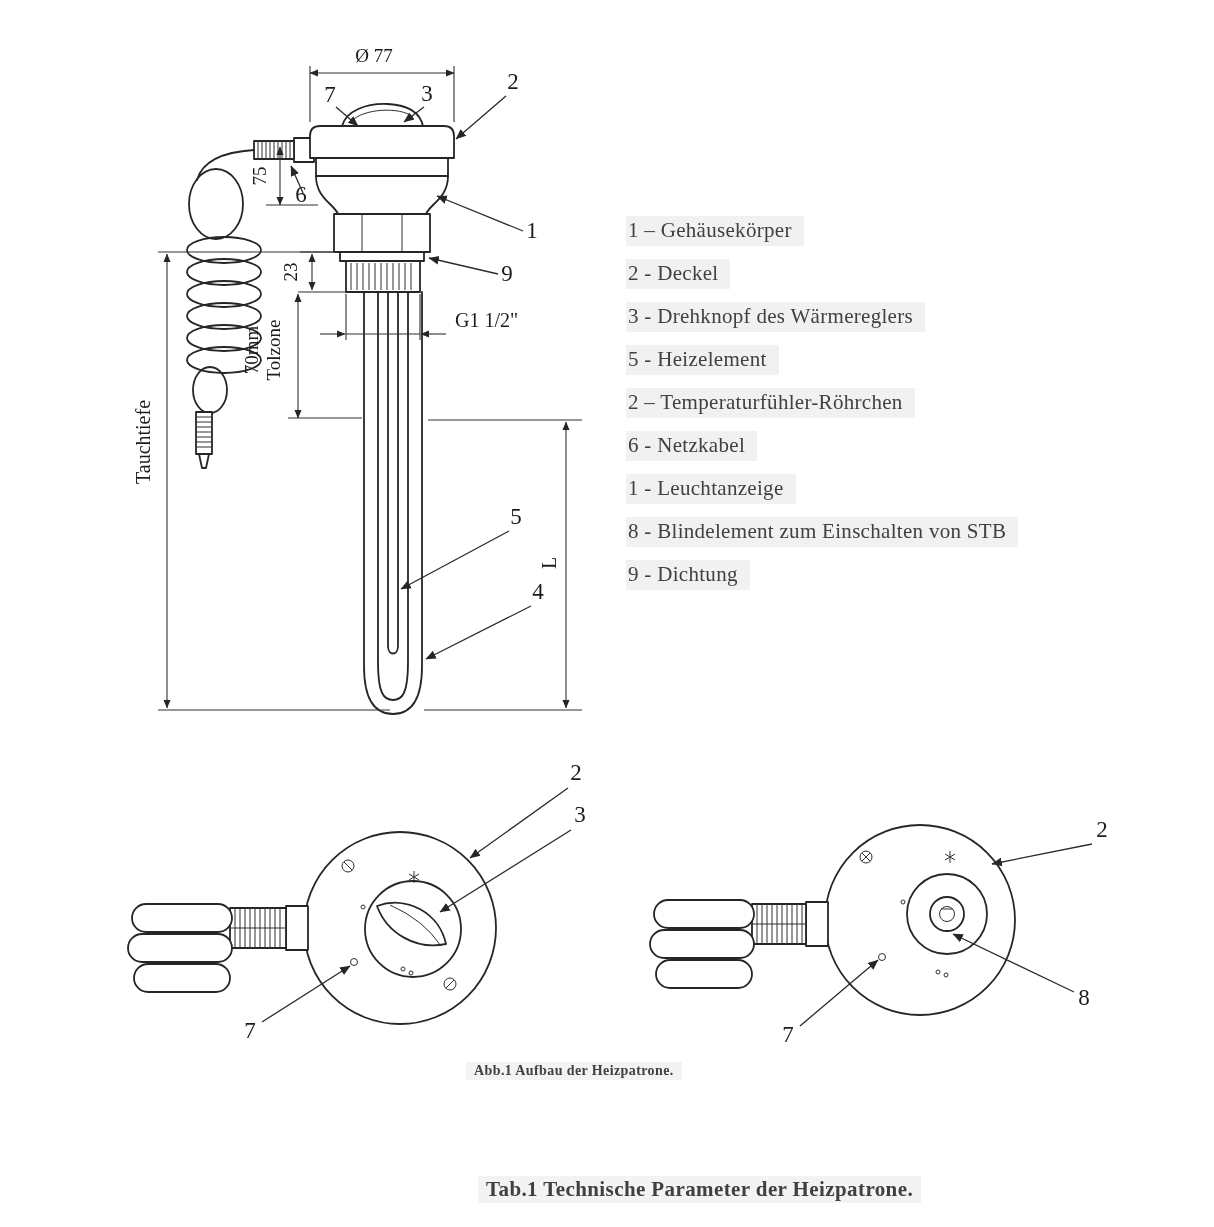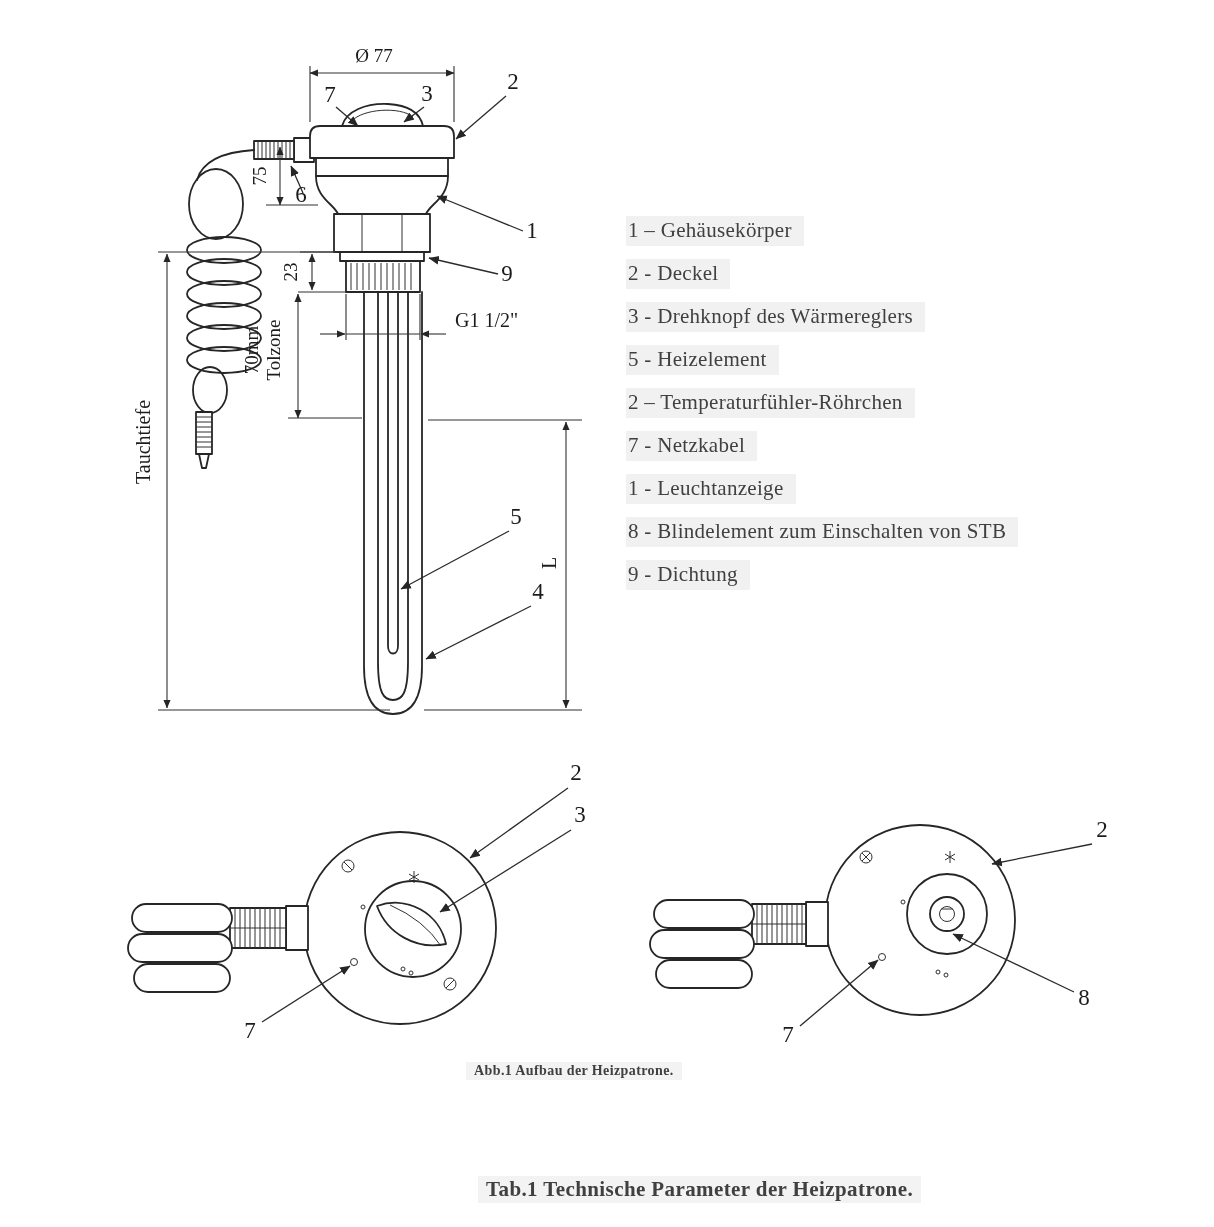--- a/index.html
+++ b/index.html
@@ -207,21 +207,21 @@
     <path class="lead" d="M800,1026 L878,960" marker-end="url(#arr)"></path>
   </g>
 </svg>
 
 <div class="legend">
   <div class="legend-row">1 – Gehäusekörper</div>
   <div class="legend-row">2 - Deckel</div>
   <div class="legend-row">3 - Drehknopf des Wärmereglers</div>
   <div class="legend-row">5 - Heizelement</div>
   <div class="legend-row">2 – Temperaturfühler-Röhrchen</div>
-  <div class="legend-row">7 - Netzkabel</div>
+  <div class="legend-row">6 - Netzkabel</div>
   <div class="legend-row">1 - Leuchtanzeige</div>
   <div class="legend-row">8 - Blindelement zum Einschalten von STB</div>
   <div class="legend-row">9 - Dichtung</div>
 </div>
 
 <div class="caption caption-fig">Abb.1 Aufbau der Heizpatrone.</div>
 <div class="caption caption-tab">Tab.1 Technische Parameter der Heizpatrone.</div>
 
 </div>
 

